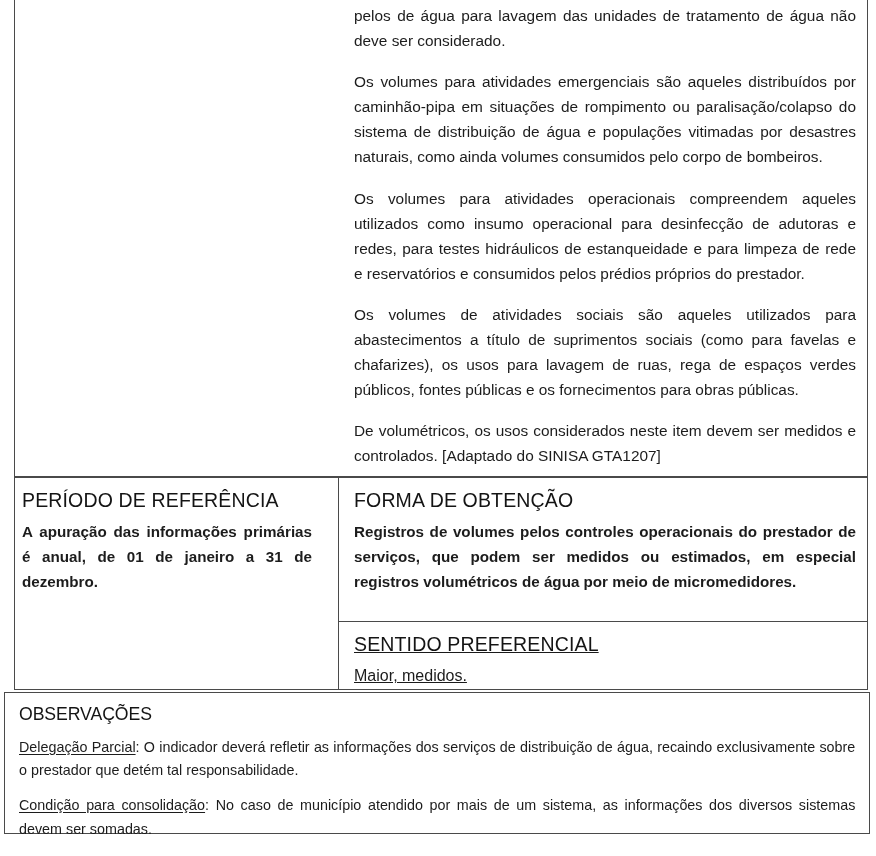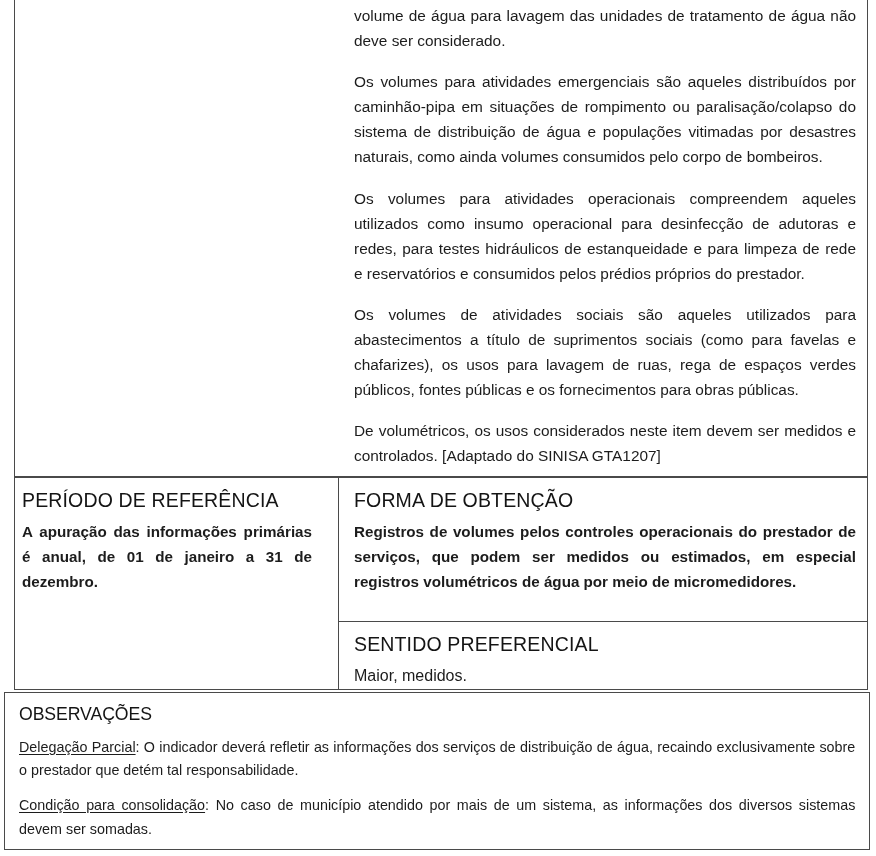--- a/index.html
+++ b/index.html
@@ -83,28 +83,29 @@
   .meta-cell-forma {
     box-sizing: border-box;
     height: 144px;
     border-bottom: 1.4px solid #4a4a4a;
     padding: 7px 11px 0 15px;
   }
   .meta-cell-sentido {
     box-sizing: border-box;
     height: 88px;
     padding: 7px 11px 12px 15px;
+    text-decoration: underline;
   }
 
   
   .block-obs {
     left: 4px;
     top: 692px;
     width: 866px;
-    height: 158px;
+    height: 142px;
     padding: 8px 12px 0 14px;
   }
 
   
   .section-title {
     font-family: "Liberation Sans", sans-serif;
     font-size: 19.5px;
     font-weight: 400;
     letter-spacing: 0.15px;
     color: #141414;
@@ -167,21 +168,21 @@
   .u { text-decoration: underline; text-underline-offset: 1.5px; }
 </style>
 </head>
 <body>
 
 <div class="page">
 
   <div class="frame block-definition">
     <div class="definition-col-left"></div>
     <div class="definition-col-right">
-      <p class="body">volume de água para lavagem das unidades de tratamento de água não deve ser considerado.</p>
+      <p class="body">pelos de água para lavagem das unidades de tratamento de água não deve ser considerado.</p>
       <p class="body">Os volumes para atividades emergenciais são aqueles distribuídos por caminhão-pipa em situações de rompimento ou paralisação/colapso do sistema de distribuição de água e populações vitimadas por desastres naturais, como ainda volumes consumidos pelo corpo de bombeiros.</p>
       <p class="body">Os volumes para atividades operacionais compreendem aqueles utilizados como insumo operacional para desinfecção de adutoras e redes, para testes hidráulicos de estanqueidade e para limpeza de rede e reservatórios e consumidos pelos prédios próprios do prestador.</p>
       <p class="body">Os volumes de atividades sociais são aqueles utilizados para abastecimentos a título de suprimentos sociais (como para favelas e chafarizes), os usos para lavagem de ruas, rega de espaços verdes públicos, fontes públicas e os fornecimentos para obras públicas.</p>
       <p class="body">De volumétricos, os usos considerados neste item devem ser medidos e controlados. [Adaptado do SINISA GTA1207]</p>
     </div>
   </div>
 
   <div class="frame block-meta">
 
     <div class="meta-left">

